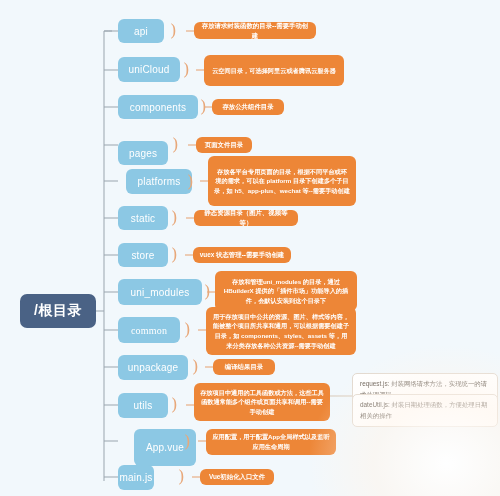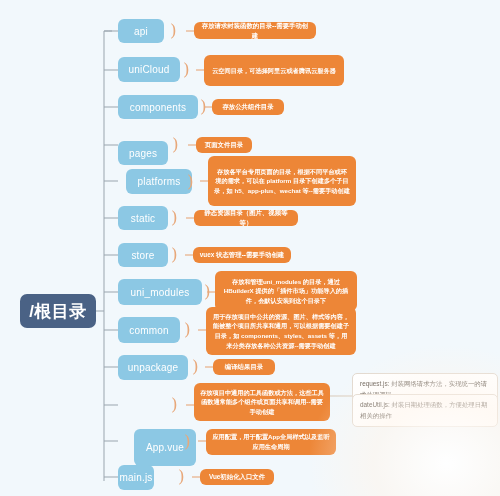--- a/index.html
+++ b/index.html
@@ -21,21 +21,21 @@
   }
 
   
   .root-node {
     position: absolute;
     left: 20px; top: 294px;
     width: 76px; height: 34px;
     background: #4a6285;
     border-radius: 7px;
     color: #ffffff;
-    font-size: 17px;
+    font-size: 14px;
     font-weight: 700;
     display: flex; align-items: center; justify-content: center;
     letter-spacing: .5px;
   }
 
   
   .branch {
     position: absolute;
     background: #8cc8e4;
     border-radius: 6px;
@@ -203,36 +203,39 @@
   </div>
 
   <div class="branch" style="left:118px; top:279px; width:84px; height:26px;">
     <span>uni_modules</span>
   </div>
   <div class="brace" style="left:204px; top:283px;">)</div>
   <div class="desc" style="left:215px; top:271px; width:142px; height:40px;">
     <span>存放和管理uni_modules 的目录，通过 HBuilderX 提供的「插件市场」功能导入的插件，会默认安装到这个目录下</span>
   </div>
 
-  <div class="branch" style="left:118px; top:317px; width:62px; height:26px;">
+  <div class="branch" style="left:118px; top:317px; width:62px; height:26px;font-family:Liberation Serif, serif;">
     <span>common</span>
   </div>
   <div class="brace" style="left:184px; top:321px;">)</div>
   <div class="desc" style="left:206px; top:307px; width:150px; height:48px;">
     <span>用于存放项目中公共的资源、图片、样式等内容，能被整个项目所共享和通用，可以根据需要创建子目录，如 components、styles、assets 等，用来分类存放各种公共资源--需要手动创建</span>
   </div>
 
   <div class="branch" style="left:118px; top:355px; width:70px; height:25px;">
     <span>unpackage</span>
   </div>
   <div class="brace" style="left:192px; top:358px;">)</div>
   <div class="desc tight" style="left:213px; top:359px; width:62px; height:16px;">
     <span>编译结果目录</span>
   </div>
 
+  <div class="branch" style="left:118px; top:393px; width:50px; height:25px;">
+    <span>utils</span>
+  </div>
   <div class="brace" style="left:171px; top:396px;">)</div>
   <div class="desc" style="left:194px; top:383px; width:136px; height:38px;">
     <span>存放项目中通用的工具函数或方法，这些工具函数通常能多个组件或页面共享和调用--需要手动创建</span>
   </div>
 
   <div class="branch" style="left:134px; top:429px; width:62px; height:37px;">
     <span>App.vue</span>
   </div>
   <div class="brace" style="left:184px; top:433px;">)</div>
   <div class="desc" style="left:206px; top:429px; width:130px; height:26px;">

